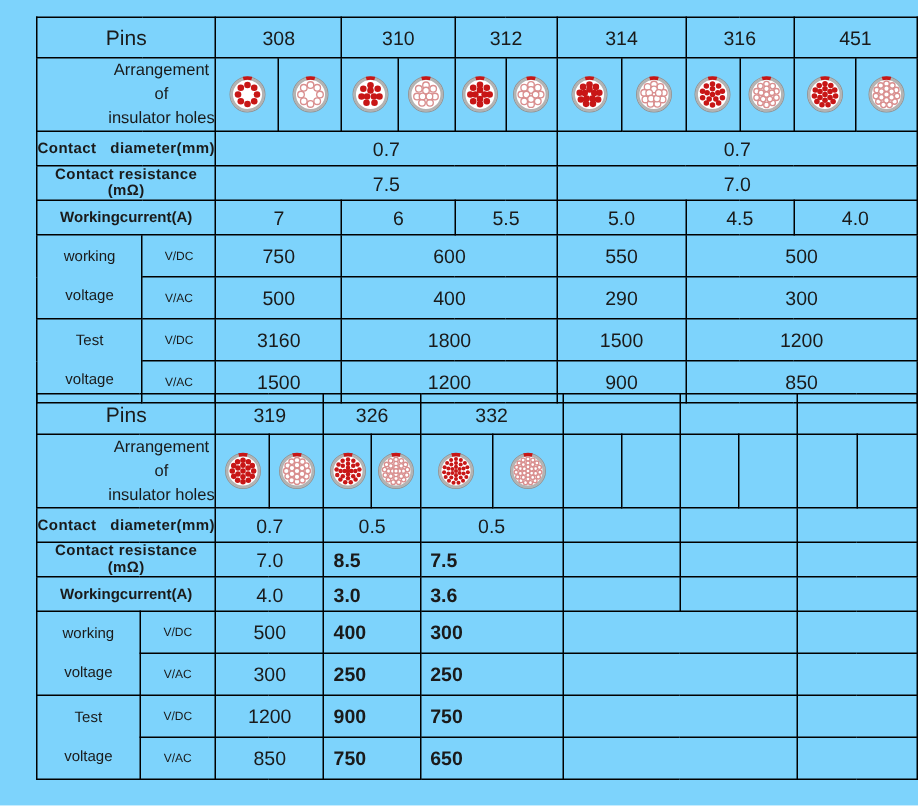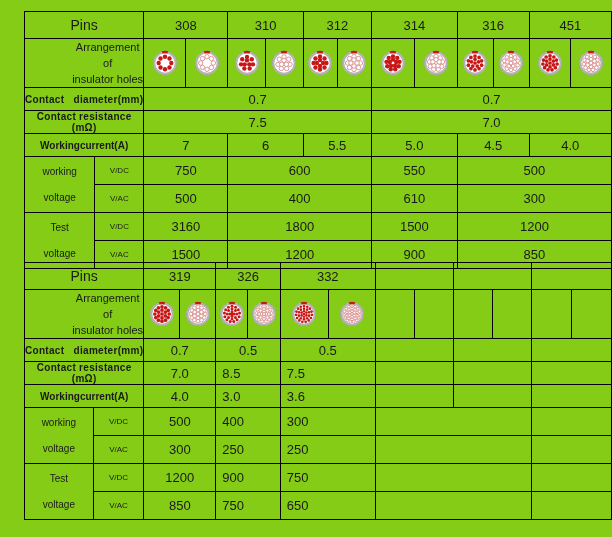--- a/index.html
+++ b/index.html
@@ -1,32 +1,32 @@
 <!DOCTYPE html>
 <html><head>
 <meta charset="utf-8">
 <style>
   html,body { margin:0; padding:0; background:#ffffff; }
   body { width:612px; height:537px; font-family:"Liberation Sans", sans-serif; color:#1a1a1a; }
-  .page { position:relative; width:612px; height:537px; background:#84cc16; overflow:hidden; }
+  .page { position:relative; width:612px; height:537px; background:#7dd3fc; overflow:hidden; }
   table.spec { border-collapse:collapse; table-layout:fixed; position:absolute; }
   table.spec td { border:1px solid #000; padding:0; text-align:center; vertical-align:middle; overflow:hidden; }
   .tbl-0 { left:24px; top:11px; }
   .tbl-1 { left:24px; top:262px; }
   td.pins-label { font-size:14px; }
   td.pin-num { font-size:13px; }
   td.arr-label { font-size:11px; }
   td.arr-label div { line-height:16px;margin-left:47px; }
   td.tiny-label { font-size:10px; font-weight:bold; text-align:left; padding-left:4px; letter-spacing:.3px; }
   td.current-label { font-size:10px; font-weight:bold; text-align:left; padding-left:4px; }
   td.vgroup-label { font-size:10px; }
   td.vgroup-label .stack { display:flex; flex-direction:column; justify-content:space-around; height:52px; }
   td.sub-label { font-size:8px; }
   td.val { font-size:13px; }
-  td.val.left { text-align:left; padding-left:6px; }
+  td.val.left { text-align:left; padding-left:6px;font-weight:bold; }
   td.icon-cell { vertical-align:middle; }
   td.icon-cell svg { display:block; margin:0 auto; }
 </style>
 </head>
 <body>
 
 <div class="page">
   <div id="tables-root">
       <table class="spec tbl-0">
         <colgroup>
@@ -330,21 +330,21 @@
             <td class="sub-label" colspan="1">V/DC</td>
             <td class="val" colspan="2">750</td>
             <td class="val" colspan="4">600</td>
             <td class="val" colspan="2">550</td>
             <td class="val" colspan="4">500</td>
           </tr>
           <tr style="height: 28px;">
             <td class="sub-label" colspan="1">V/AC</td>
             <td class="val" colspan="2">500</td>
             <td class="val" colspan="4">400</td>
-            <td class="val" colspan="2">610</td>
+            <td class="val" colspan="2">290</td>
             <td class="val" colspan="4">300</td>
           </tr>
           <tr style="height: 28px;">
             <td class="vgroup-label" rowspan="2">
               <div class="stack">
                 <div>Test</div>
                 <div>voltage</div>
               </div>
             </td>
             <td class="sub-label" colspan="1">V/DC</td>

